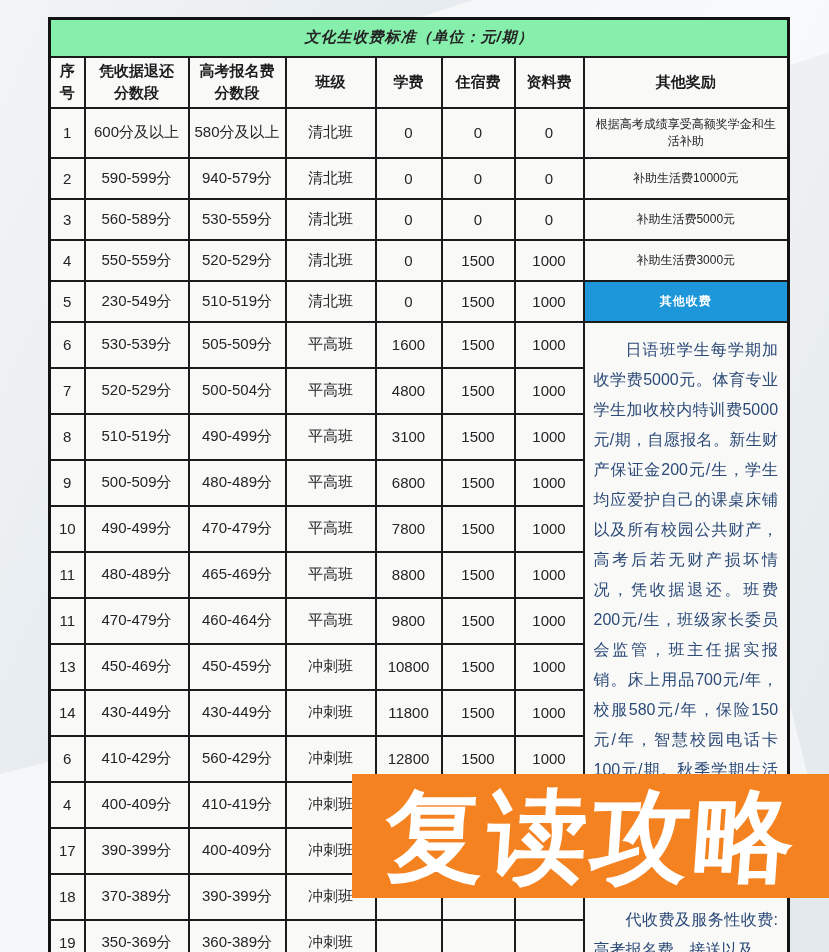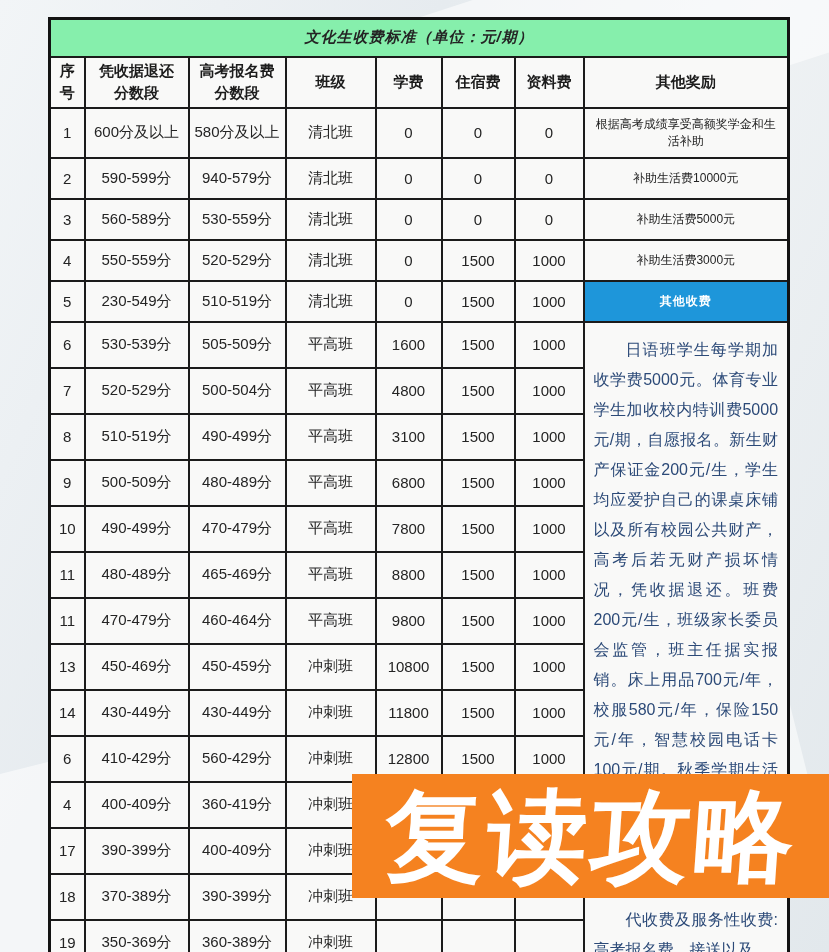--- a/index.html
+++ b/index.html
@@ -233,21 +233,21 @@
           <td>410-429分</td>
           <td>560-429分</td>
           <td>冲刺班</td>
           <td>12800</td>
           <td>1500</td>
           <td>1000</td>
         </tr>
         <tr class="row-std">
           <td>4</td>
           <td>400-409分</td>
-          <td>360-419分</td>
+          <td>410-419分</td>
           <td>冲刺班</td>
           <td>13800</td>
           <td>1500</td>
           <td>1000</td>
         </tr>
         <tr class="row-std">
           <td>17</td>
           <td>390-399分</td>
           <td>400-409分</td>
           <td>冲刺班</td>

